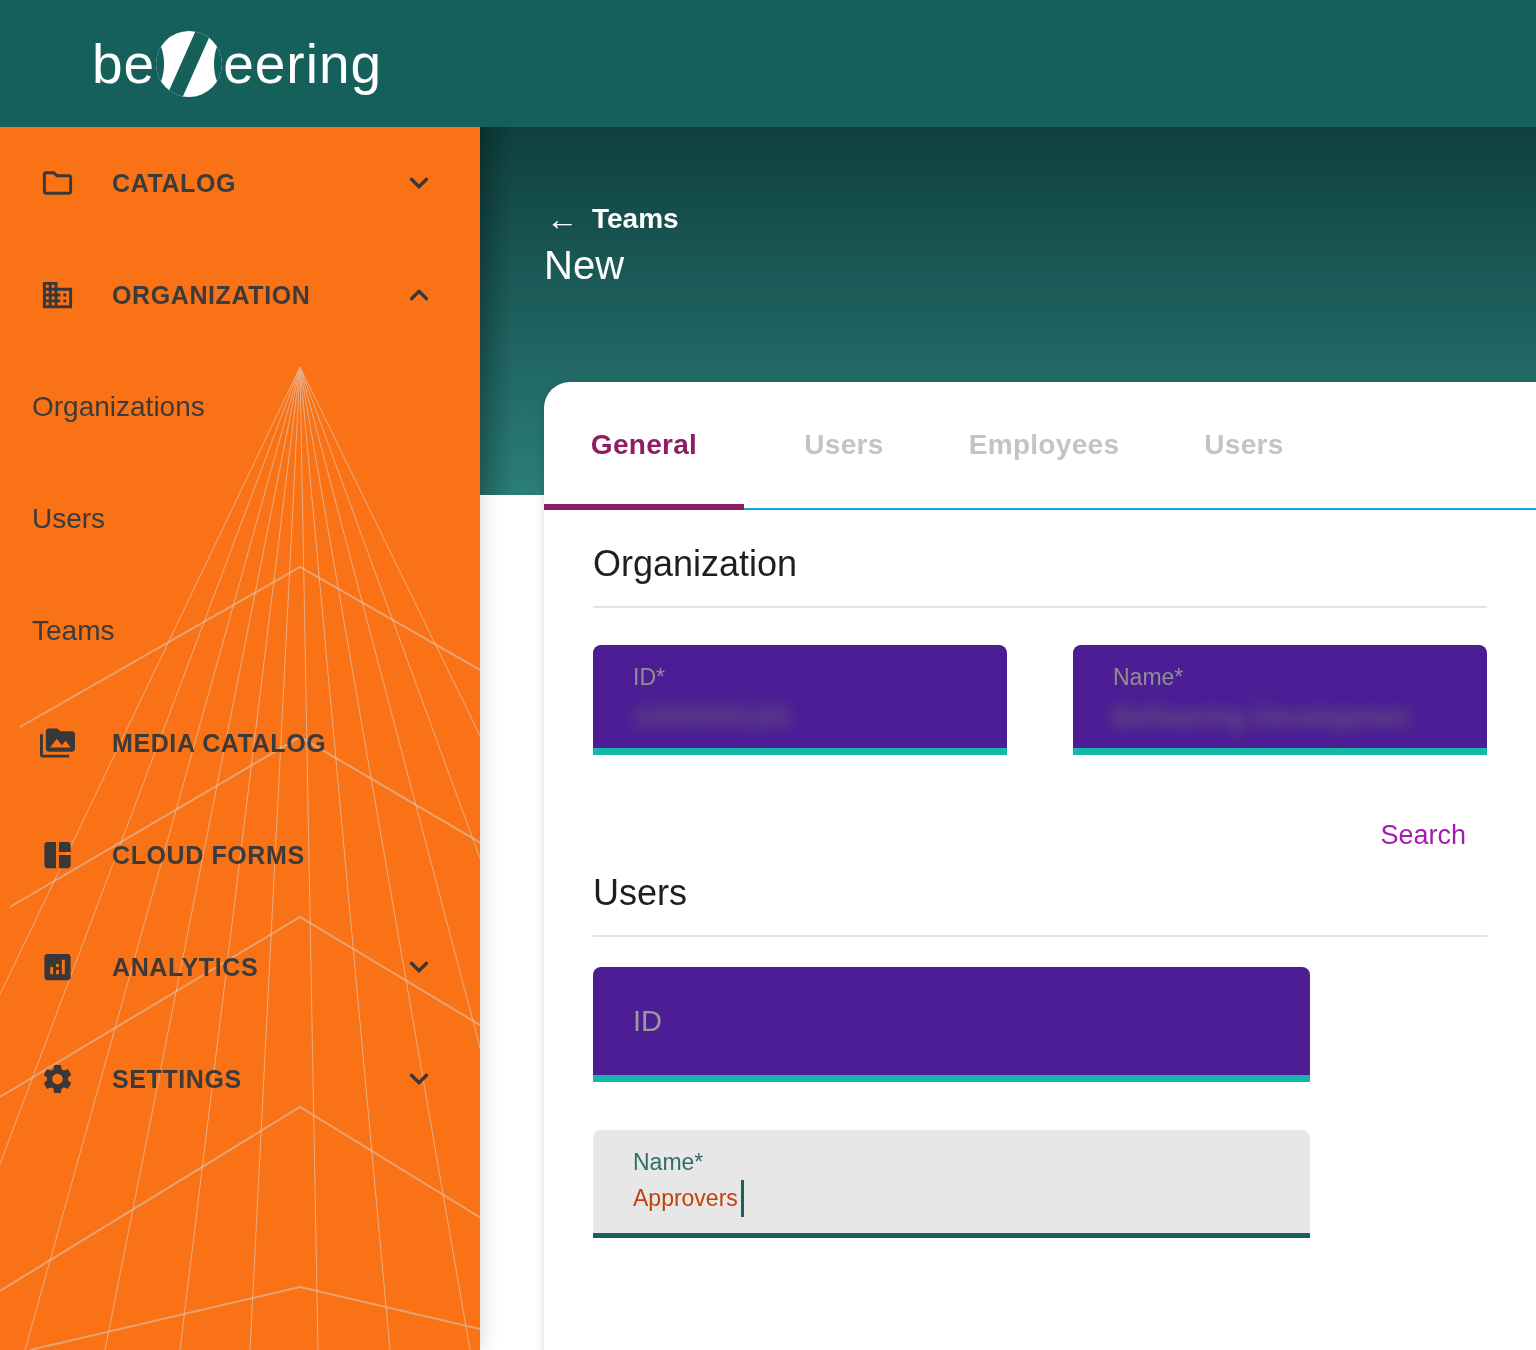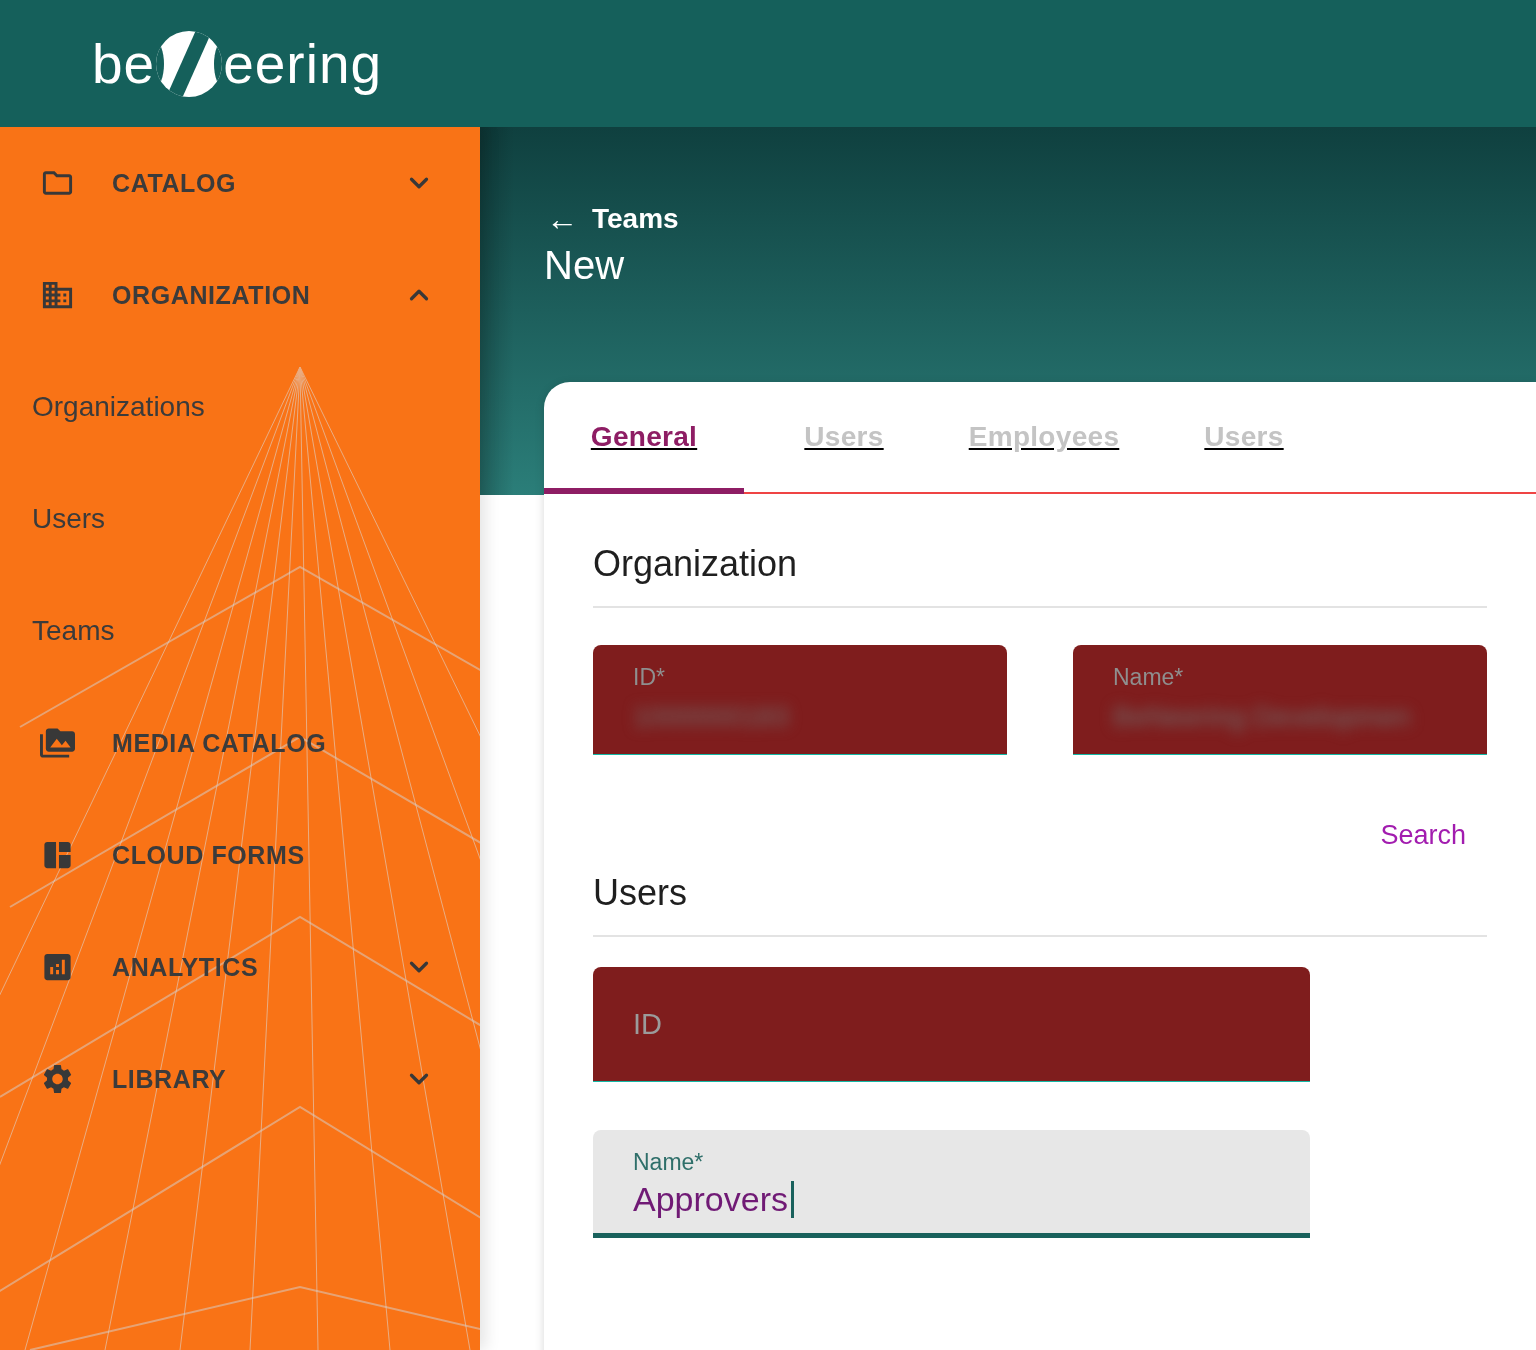--- a/index.html
+++ b/index.html
@@ -73,22 +73,22 @@
   .mi-chevron { position:absolute; right:46px; top:50%; transform:translateY(-50%);
     width:30px; height:30px; color:#383838; }
   .mi-chevron svg { width:100%; height:100%; display:block; }
   
   .card {
     position:absolute; left:544px; top:382px; width:992px; height:1000px;
     background:#fff; border-top-left-radius:26px; z-index:2;
     box-shadow:0 2px 10px rgba(0,0,0,.16);
   }
   .tabbar {
-    position:relative; height:112px; display:flex;
-    border-bottom:2px solid #ef4444; border-top-left-radius:26px;text-decoration:underline;
+    position:relative; height:128px; display:flex;
+    border-bottom:2px solid #0ea5e9; border-top-left-radius:26px;
   }
   .tab {
     width:200px; display:flex; align-items:center; justify-content:center;
     font-size:28px; font-weight:bold; color:var(--tab-inactive,#C4C4C4);
     cursor:pointer; letter-spacing:.3px;
   }
   .tab.active { color:var(--accent,#8E1D64); }
   .tab-indicator {
     position:absolute; left:0; bottom:-2px; width:200px; height:6px;
     background:var(--accent,#8E1D64);
@@ -96,22 +96,22 @@
   .section-heading {
     position:absolute; left:49px; font-size:36px; font-weight:400;
     color:#1F1F1F; line-height:44px;
   }
   .section-divider {
     position:absolute; left:49px; width:894px; height:2px; background:#E3E3E3;
   }
   .h-org { top:160px; } .div-org { top:224px; }
   .h-basics { top:489px; } .div-basics { top:553px; }
   .field {
-    position:absolute; background:#7f1d1d; border-radius:8px 8px 0 0;
-    border-bottom:1px solid #14b8a6; cursor:text;
+    position:absolute; background:#4c1d95; border-radius:8px 8px 0 0;
+    border-bottom:7px solid #14b8a6; cursor:text;
   }
   .f-org-id   { left:49px;  top:263px; width:414px; height:110px; }
   .f-org-name { left:529px; top:263px; width:414px; height:110px; }
   .field-label {
     position:absolute; left:40px; top:19px; font-size:23px; color:#8F8F8F;
   }
   .field-value {
     position:absolute; left:40px; top:56px; font-size:28px; color:#6E6E6E;
     white-space:nowrap;
   }
@@ -126,21 +126,21 @@
     position:absolute; left:40px; top:50%; transform:translateY(-50%);
     font-size:29px; color:#9B9B9B;
   }
   .f-basics-name {
     left:49px; top:748px; width:717px; height:108px;
     background:#E7E7E7; border-bottom:none;
   }
   .focus-label { color:var(--focus-label,#2F6F6A); }
   .name-value {
     position:absolute; left:40px; top:50px; display:flex; align-items:center;
-    font-size:34px; color:#701a75;
+    font-size:23px; color:#c2410c;
   }
   .caret {
     width:3px; height:37px; background:var(--focus-teal,#19615C);
     margin-left:3px; animation:blink 1.1s step-end infinite;
   }
   @keyframes blink { 50% { opacity:0; } }
   .focus-underline {
     position:absolute; left:0; right:0; bottom:0; height:5px;
     background:var(--focus-teal,#19615C);
   }
@@ -265,21 +265,21 @@
             </svg>
         </span>
       </div>
 
       <div class="nav-item">
         <span class="mi-icon">
           <svg viewBox="0 0 24 24" fill="currentColor">
               <path d="M19.14 12.94c.04-.3.06-.61.06-.94 0-.32-.02-.64-.07-.94l2.03-1.58c.18-.14.23-.41.12-.61l-1.92-3.32c-.12-.22-.37-.29-.59-.22l-2.39.96c-.5-.38-1.03-.7-1.62-.94l-.36-2.54c-.04-.24-.24-.41-.48-.41h-3.84c-.24 0-.43.17-.47.41l-.36 2.54c-.59.24-1.13.57-1.62.94l-2.39-.96c-.22-.08-.47 0-.59.22L2.74 8.87c-.12.21-.08.47.12.61l2.03 1.58c-.05.3-.09.63-.09.94s.02.64.07.94l-2.03 1.58c-.18.14-.23.41-.12.61l1.92 3.32c.12.22.37.29.59.22l2.39-.96c.5.38 1.03.7 1.62.94l.36 2.54c.05.24.24.41.48.41h3.84c.24 0 .44-.17.47-.41l.36-2.54c.59-.24 1.13-.56 1.62-.94l2.39.96c.22.08.47 0 .59-.22l1.92-3.32c.12-.22.07-.47-.12-.61l-2.01-1.58zM12 15.6c-1.98 0-3.6-1.62-3.6-3.6s1.62-3.6 3.6-3.6 3.6 1.62 3.6 3.6-1.62 3.6-3.6 3.6z"></path>
             </svg>
         </span>
-        <span class="mi-label">LIBRARY</span>
+        <span class="mi-label">SETTINGS</span>
         <span class="mi-chevron">
           <svg viewBox="0 0 24 24" fill="none" stroke="currentColor" stroke-width="2.6" stroke-linecap="round" stroke-linejoin="round">
               <polyline points="6 9 12 15 18 9"></polyline>
             </svg>
         </span>
       </div>
     </div>
   </div>
 
   <div class="card">

